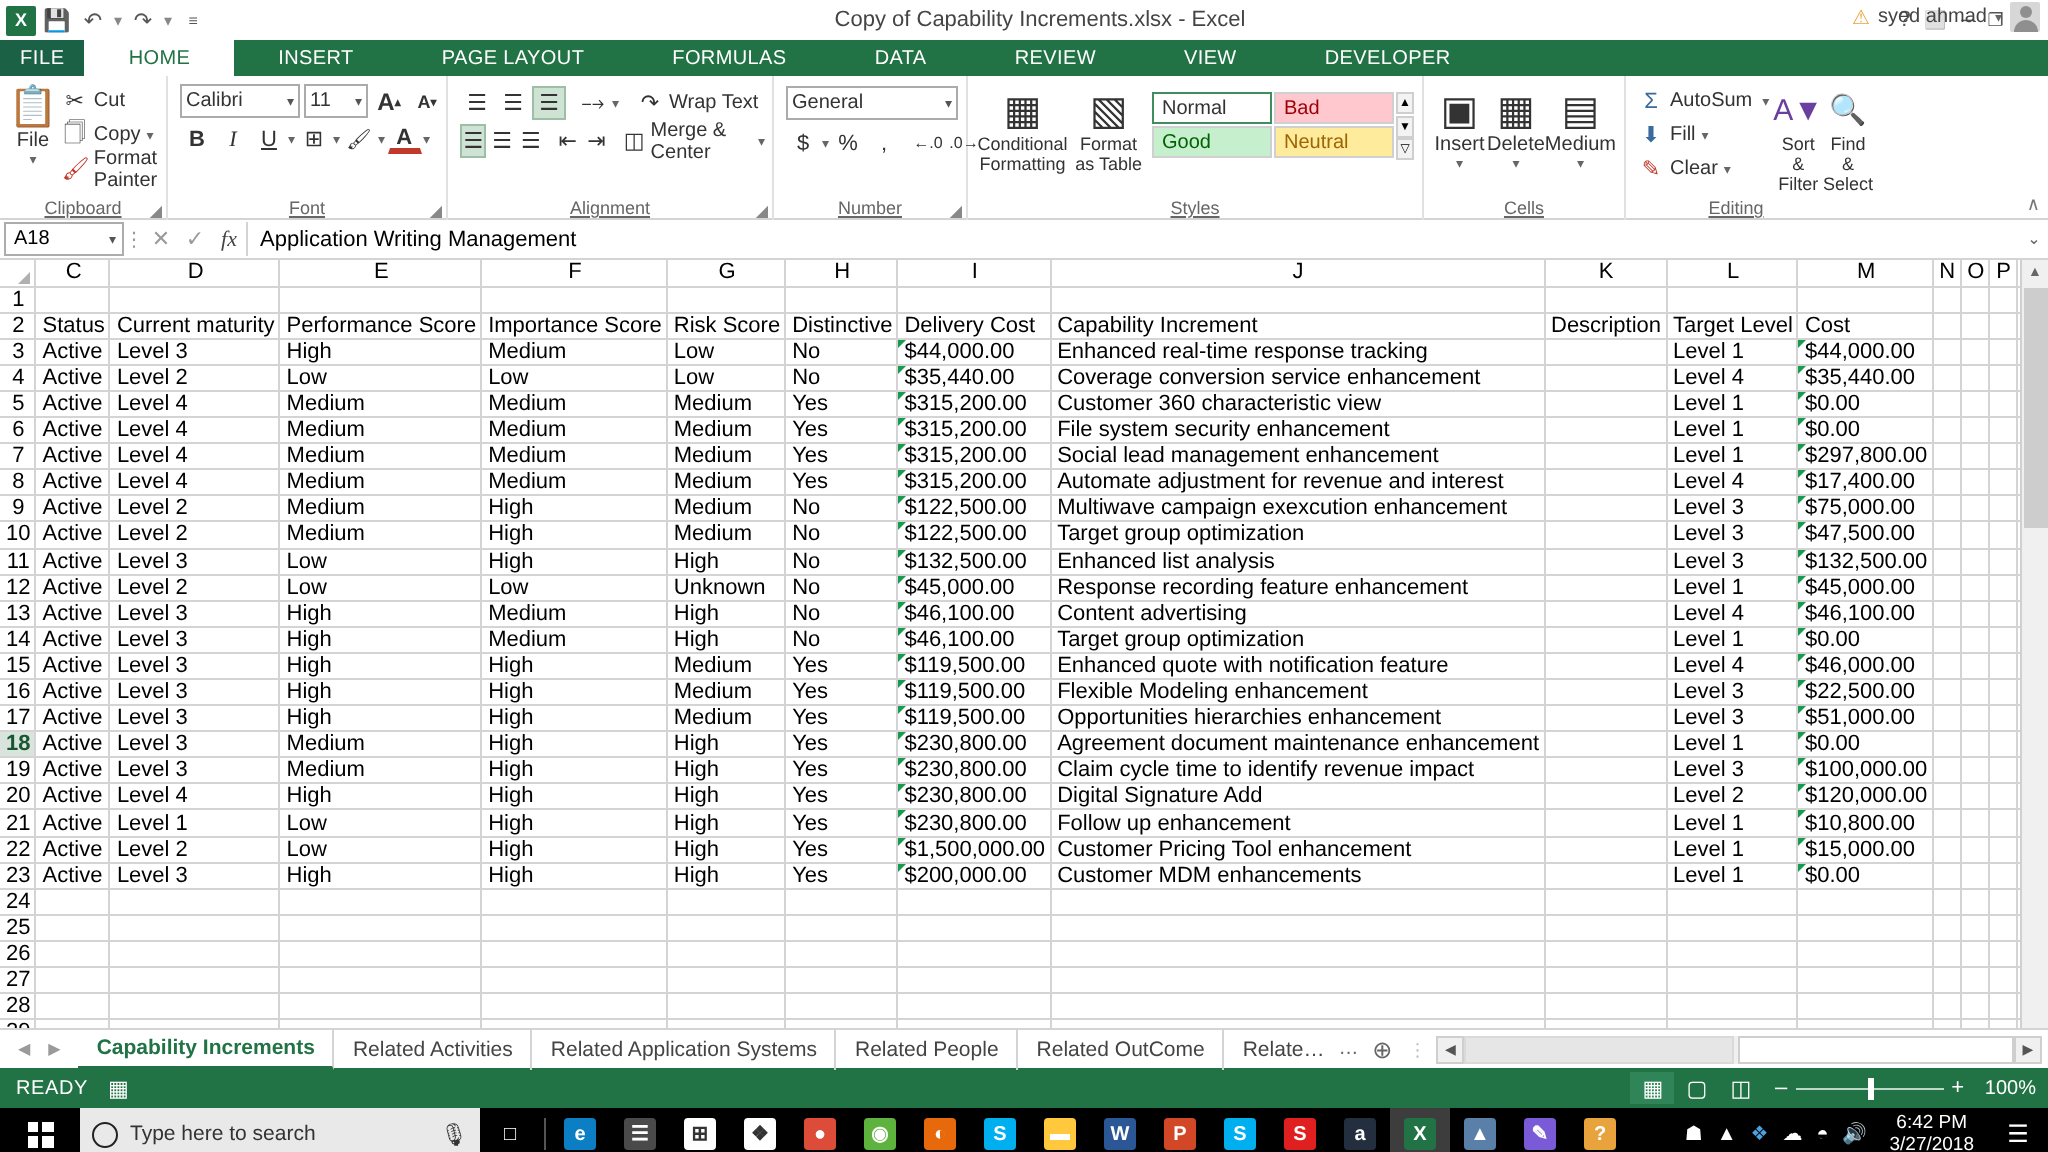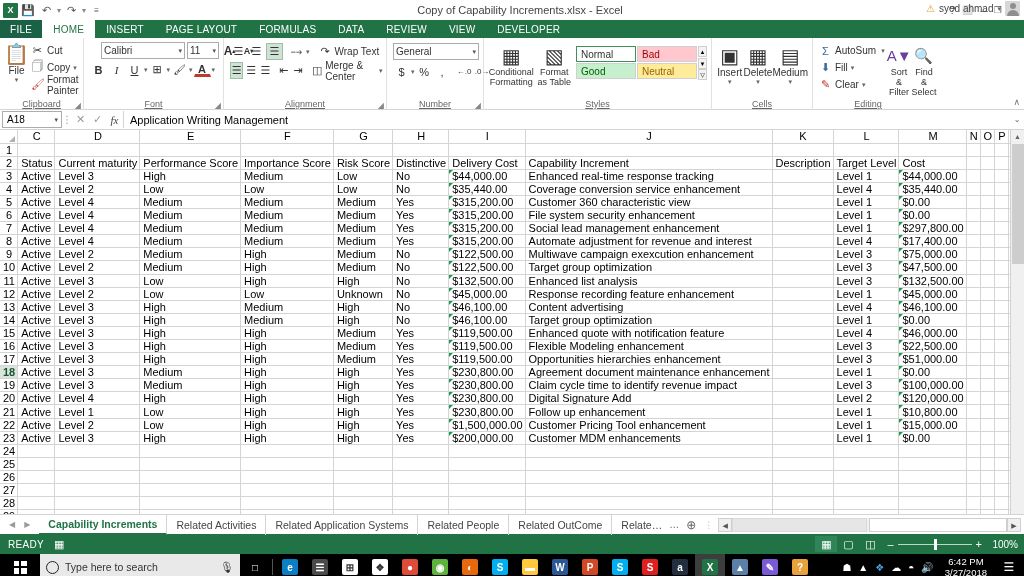--- a/index.html
+++ b/index.html
@@ -22,21 +22,21 @@
   .qat-btn.save { color:#b0823b; }
   .qat-sep { font-size:8px; color:#888; }
   .title-text { position:absolute; left:16px; right:0; text-align:center; font-size:11px; color:#444; line-height:20px; }
   .win-ctrls { position:absolute; right:2px; top:0; height:20px; display:flex; align-items:center; gap:7px; color:#555; font-size:11px; padding-right:4px;}
   .win-ctrls span { cursor:default; }
 
   
   .tabsrow { height:18px; background:#217346; display:flex; align-items:flex-end; position:relative; }
   .file-tab { background:#1a6145; color:#fff; font-size:10px; padding:3px 10px 3px 10px; height:18px;
       display:flex; align-items:center; letter-spacing:.3px; }
-  .rtab { font-size:10px; color:#fff; padding:0 11px; height:18px; display:flex; align-items:center; letter-spacing:.2px;}
+  .rtab { font-size:10px; color:#fff; padding:0 22px; height:18px; display:flex; align-items:center; letter-spacing:.2px;}
   .rtab.active { background:#fff; color:#217346; }
   .user-area { position:absolute; right:4px; top:1px; display:flex; align-items:center; gap:4px; font-size:10px; color:#444;}
   .warn-tri { color:#e8a33d; font-size:10px; }
   .avatar { width:15px; height:15px; background:#d7d7d7; border-radius:1px; position:relative; overflow:hidden;}
   .avatar::before{content:"";position:absolute;width:6px;height:6px;border-radius:50%;background:#8f8f8f;left:4.5px;top:2px;}
   .avatar::after{content:"";position:absolute;width:12px;height:7px;border-radius:6px 6px 0 0;background:#8f8f8f;left:1.5px;top:9px;}
 
   
   .ribbon { height:72px; background:#fff; border-bottom:1px solid #d4d4d4; display:flex; position:relative; }
   .rgroup { position:relative; height:72px; padding:2px 4px 0 4px; display:flex; flex-direction:column;
@@ -223,21 +223,21 @@
           </div>
         </div>
       </div>
       <div class="rgroup-title">Clipboard</div>
       <span class="dlg-launch">◢</span>
     </div>
 
     <div class="rgroup" style="width:140px;">
       <div class="rgroup-body" style="flex-direction:column;">
         <div style="display:flex;gap:2px;margin:2px 0 2px 2px;">
-          <div class="inputish" style="width:84px;margin-left:11px;">
+          <div class="inputish" style="width:60px;">
             <span>Calibri</span>
             <span class="drop-arrow">▾</span>
           </div>
           <div class="inputish" style="width:32px;">
             <span>11</span>
             <span class="drop-arrow">▾</span>
           </div>
           <div class="mini" style="font-weight:bold;font-size:12px;">A<sup style="font-size:6px;">▴</sup></div>
           <div class="mini" style="font-size:9px;font-weight:bold;">A<sup style="font-size:6px;">▾</sup></div>
         </div>

